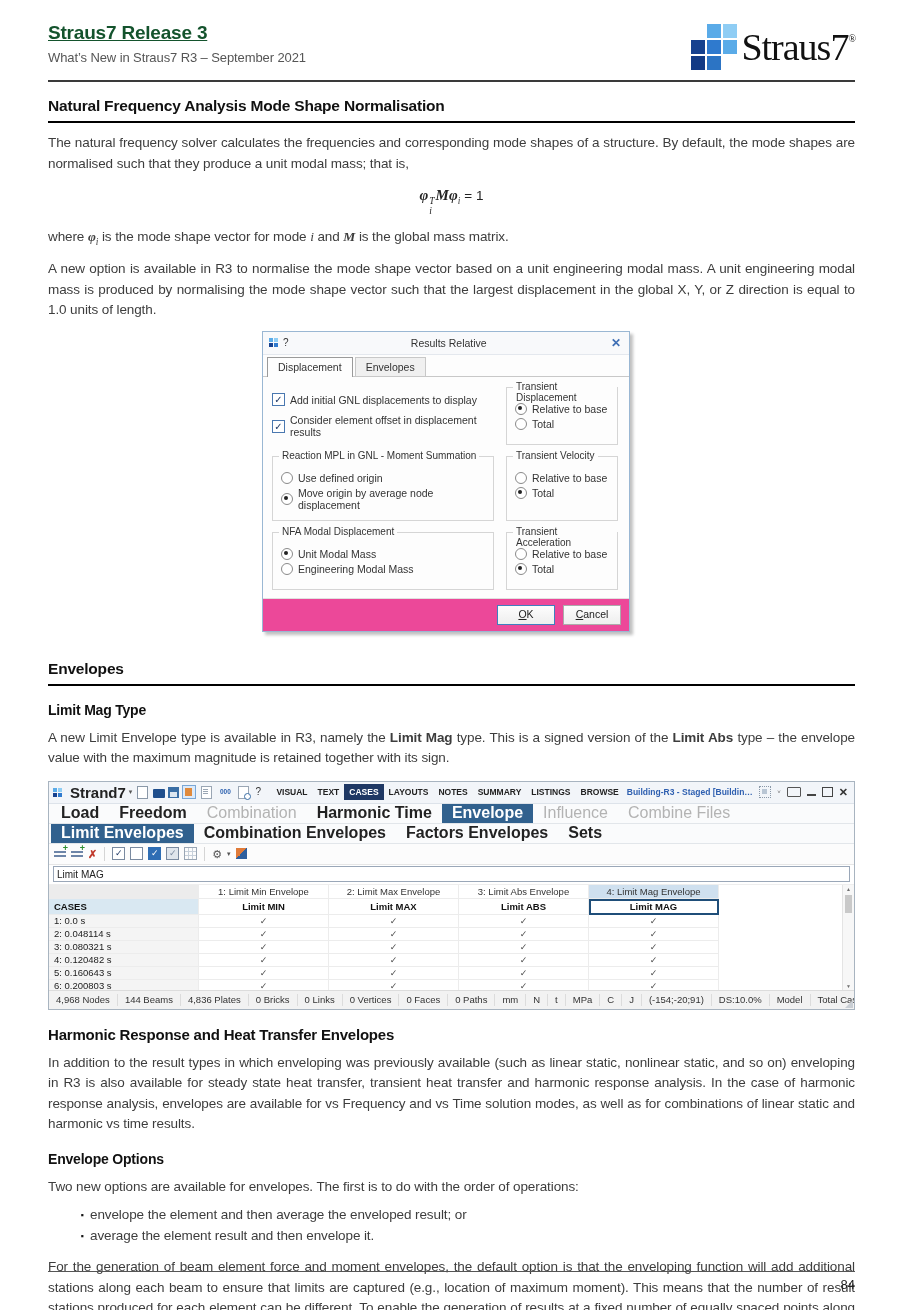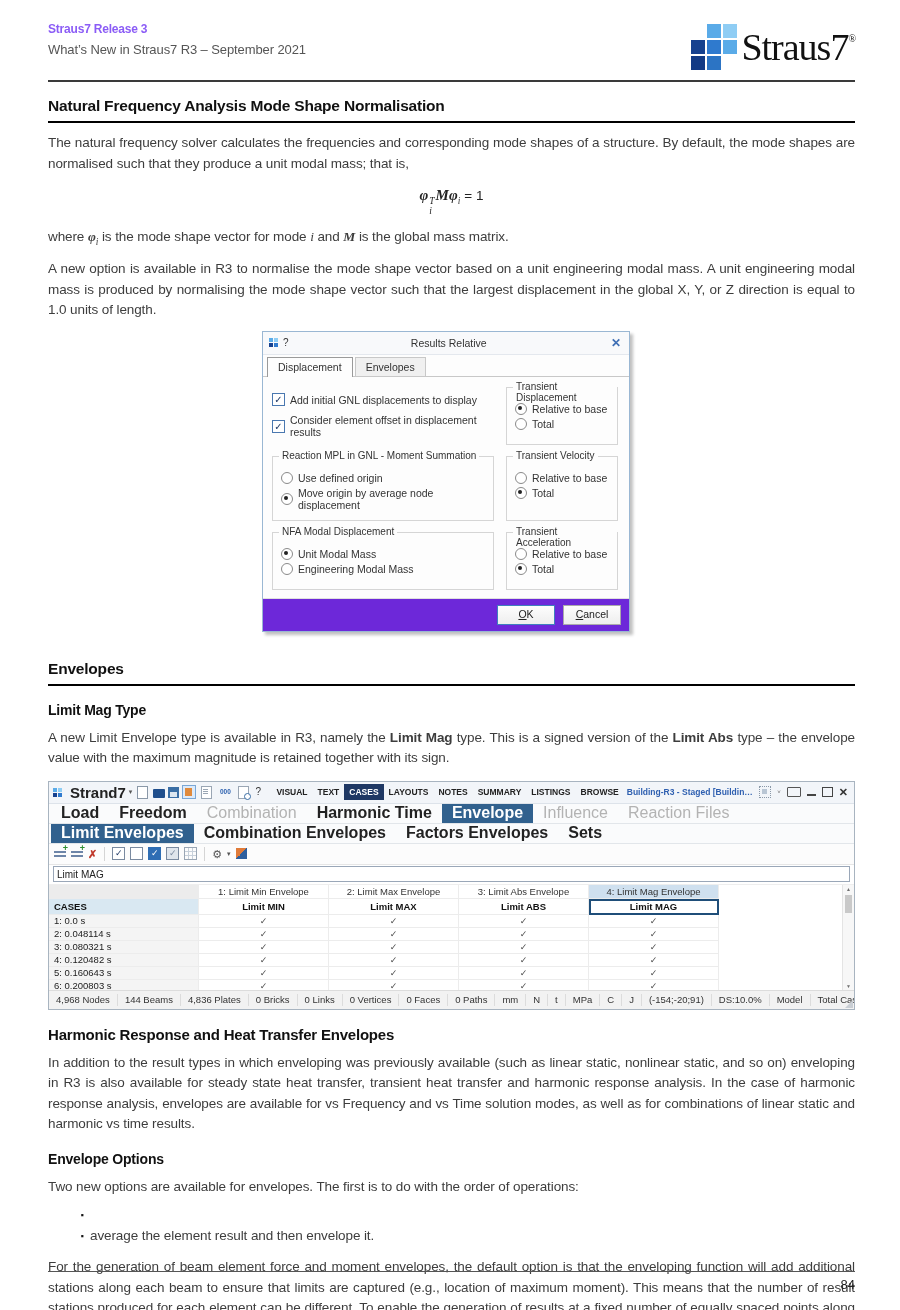--- a/index.html
+++ b/index.html
@@ -2,21 +2,21 @@
 <html><head>
 <meta charset="utf-8">
 <style>
   html,body{margin:0;padding:0;background:#fff;}
   body{width:900px;height:1310px;position:relative;overflow:hidden;
        font-family:"Liberation Sans",sans-serif;color:#3d3d3d;}
   .content{padding:0 45px 0 48px;}
 
   
   .doc-header{display:flex;justify-content:space-between;align-items:flex-start;padding-top:22px;}
-  .h-title{font-size:12px;font-weight:bold;color:#8b5cf6;letter-spacing:-0.2px;}
+  .h-title{font-size:19px;font-weight:bold;color:#14532d;letter-spacing:-0.2px;text-decoration:underline;}
   .h-sub{font-size:13px;color:#555;margin-top:6px;letter-spacing:-0.1px;}
   .logo{display:flex;align-items:center;margin-top:2px;}
   .logo-grid{display:grid;grid-template-columns:repeat(3,14px);grid-template-rows:repeat(3,14px);gap:2px;margin-right:4px;}
   .logo-grid i{display:block;}
   .logo-name{font-family:"Liberation Serif",serif;font-size:38px;color:#111;letter-spacing:-1px;line-height:1;}
   .logo-name sup{font-size:10px;vertical-align:18px;}
   .header-rule{border-bottom:2px solid #3a3a3a;margin-top:10px;}
 
   
   .h2{font-size:15.5px;font-weight:bold;color:#111;letter-spacing:-0.2px;
@@ -50,21 +50,21 @@
   .dlg-body{display:grid;grid-template-columns:222px 112px;column-gap:12px;padding:10px 8px 8px 9px;row-gap:11px;}
   .chk-col{display:flex;flex-direction:column;justify-content:center;gap:8px;}
   .chk{display:flex;align-items:center;gap:5px;}
   .chk .box{width:11px;height:11px;border:1px solid #4a78b0;background:#fff;color:#1f3864;
             font-size:10px;line-height:11px;text-align:center;flex:0 0 auto;}
   .group{border:1px solid #d5d5d5;position:relative;padding:12px 6px 6px 8px;min-height:38px;}
   .group-title{position:absolute;top:-7px;left:6px;background:#fdfdfd;padding:0 3px;font-size:10px;color:#333;}
   .radio{display:flex;align-items:center;gap:5px;margin:3px 0;}
   .radio .rb{width:10px;height:10px;border:1px solid #8a8a8a;border-radius:50%;background:#fff;position:relative;flex:0 0 auto;}
   .radio.sel .rb::after{content:"";position:absolute;left:2px;top:2px;width:4px;height:4px;border-radius:50%;background:#222;}
-  .dlg-buttons{border-top:1px solid #e0e0e0;background:#6d28d9;padding:6px 8px;display:flex;justify-content:flex-end;gap:8px;}
+  .dlg-buttons{border-top:1px solid #e0e0e0;background:#ec4899;padding:6px 8px;display:flex;justify-content:flex-end;gap:8px;}
   .btn{min-width:56px;height:18px;background:linear-gradient(#fdfdfd,#eee);border:1px solid #ababab;
        font-size:10.5px;text-align:center;line-height:17px;color:#222;}
   .btn.default{border:1px solid #3f7fbf;}
   .btn u{text-decoration:underline;}
 
   
   .app{width:805px;height:227px;border:1px solid #a8b4c0;margin-top:12px;font-size:10px;color:#222;
        display:flex;flex-direction:column;background:#fff;overflow:hidden;}
   .app-titlebar{height:21px;background:#f2f5f9;border-bottom:1px solid #dde3ea;display:flex;align-items:center;
                 padding:0 4px;white-space:nowrap;overflow:hidden;gap:3px;}
@@ -319,21 +319,21 @@
       </span>
     </div>
 
     <div class="tab-row">
       <span class="tab">Load</span>
       <span class="tab">Freedom</span>
       <span class="tab disabled">Combination</span>
       <span class="tab">Harmonic Time</span>
       <span class="tab active">Envelope</span>
       <span class="tab disabled">Influence</span>
-      <span class="tab disabled">Reaction Files</span>
+      <span class="tab disabled">Combine Files</span>
     </div>
 
     <div class="tab-row">
       <span class="tab active">Limit Envelopes</span>
       <span class="tab">Combination Envelopes</span>
       <span class="tab">Factors Envelopes</span>
       <span class="tab">Sets</span>
     </div>
 
     <div class="env-toolbar">
@@ -447,20 +447,21 @@
   </div>
 
   <div class="h3" style="font-size:15px;margin-top:16px">Harmonic Response and Heat Transfer Envelopes</div>
   <p class="body">In addition to the result types in which enveloping was previously available (such as linear static, nonlinear static, and so on) enveloping in R3 is also available for steady state heat transfer, transient heat transfer and harmonic response analysis.  In the case of harmonic response analysis, envelopes are available for vs Frequency and vs Time solution modes, as well as for combinations of linear static and harmonic vs time results.</p>
 
   <div class="h3">Envelope Options</div>
   <p class="body">Two new options are available for envelopes.  The first is to do with the order of operations:</p>
   <div class="bullets">
     <div class="bullet-row">
       <span class="bg">▪</span>
+      <span>envelope the element and then average the enveloped result; or</span>
     </div>
     <div class="bullet-row">
       <span class="bg">▪</span>
       <span>average the element result and then envelope it.</span>
     </div>
   </div>
   <p class="body">For the generation of beam element force and moment envelopes, the default option is that the enveloping function will add additional stations along each beam to ensure that limits are captured (e.g., location of maximum moment).  This means that the number of result stations produced for each element can be different.  To enable the generation of results at a fixed number of equally spaced points along each element, the insertion of limit points can be turned off.</p>
 
 </div>
 

